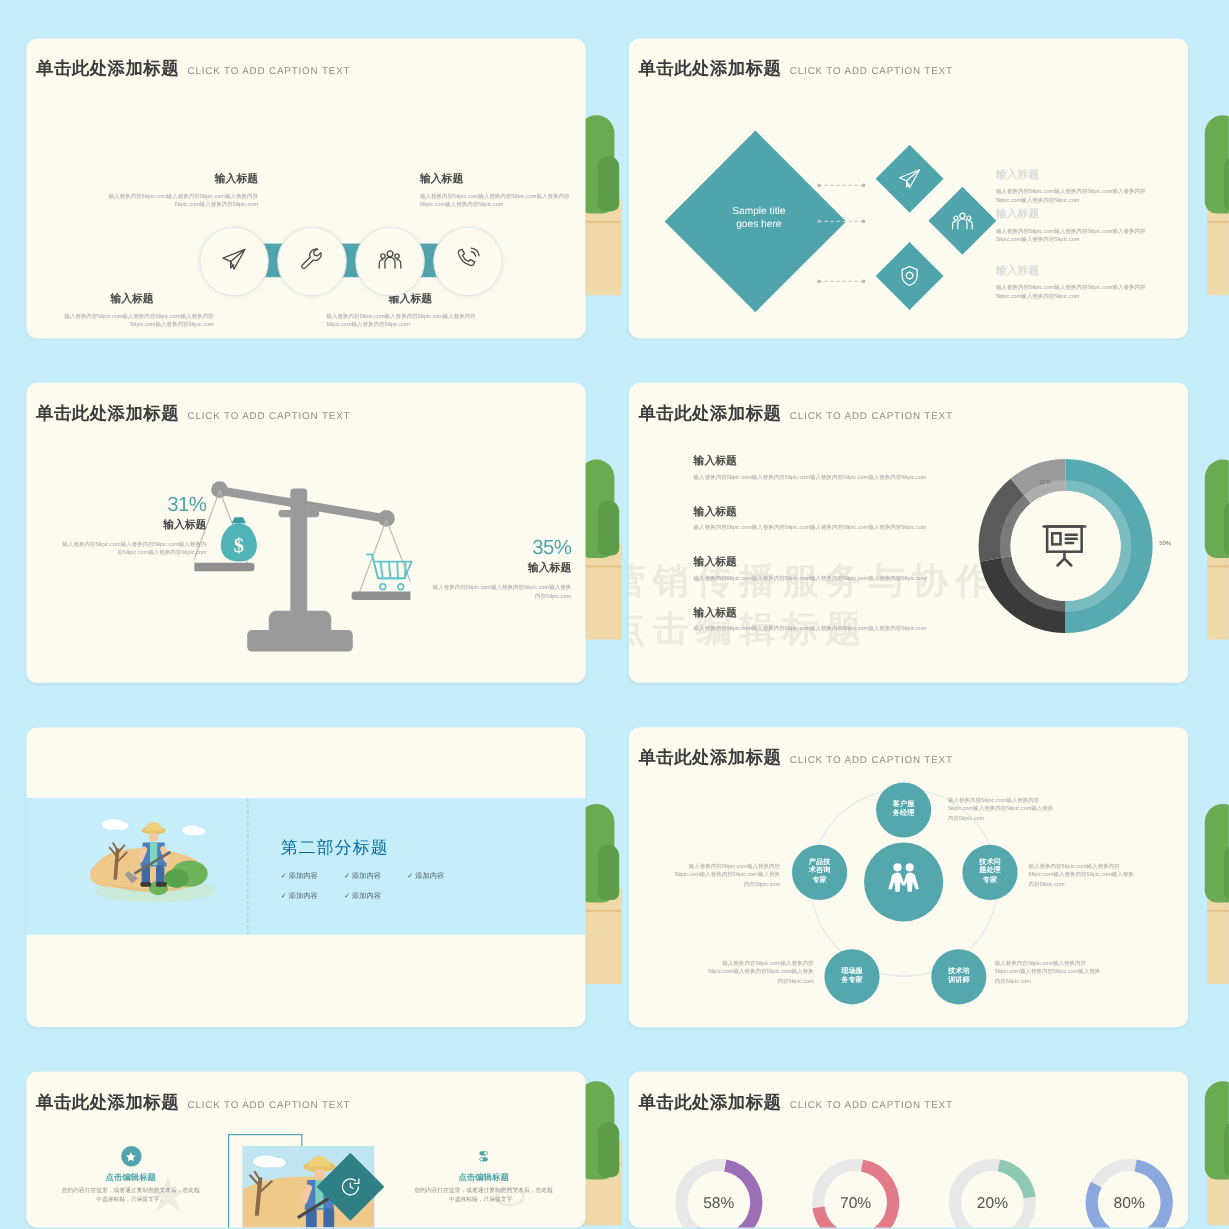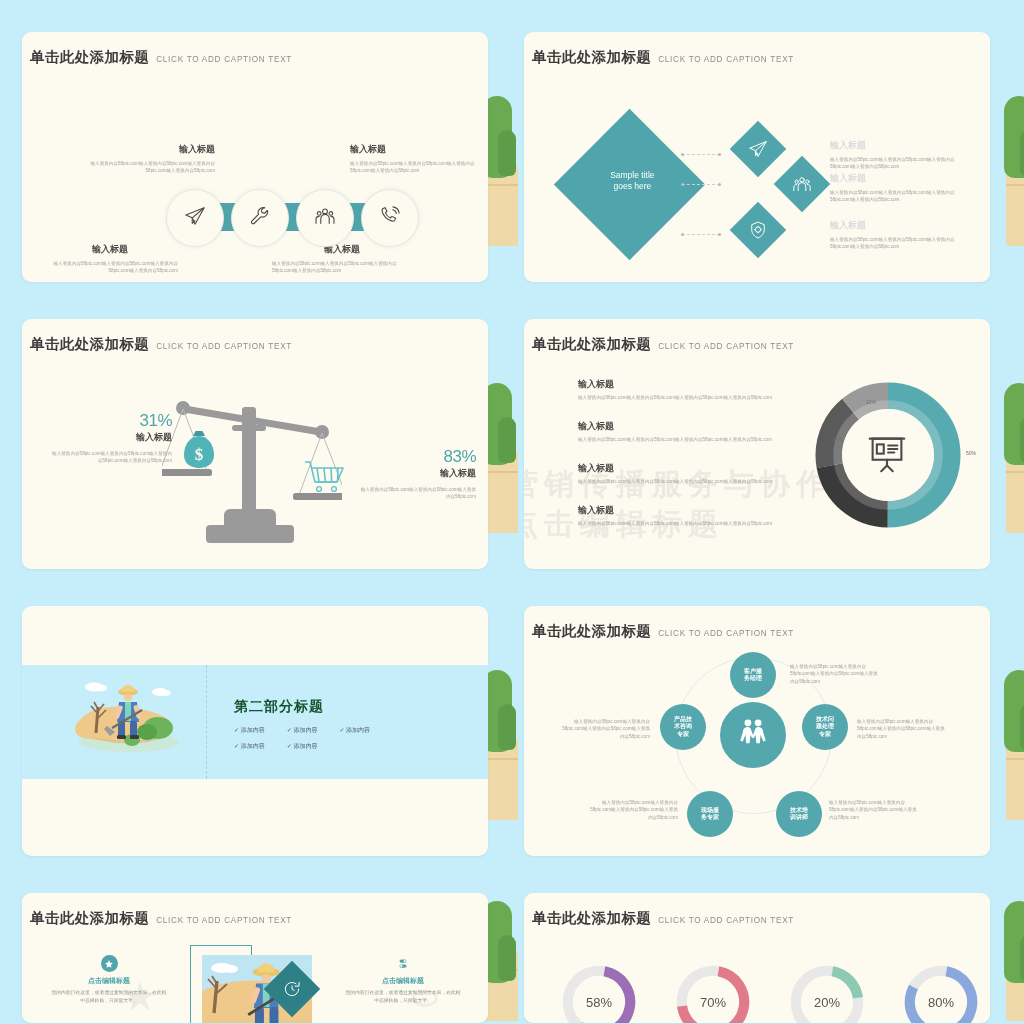--- a/index.html
+++ b/index.html
@@ -69,21 +69,21 @@
   .scale-pct{font-size:17px;color:#4fa5ab;font-weight:300;letter-spacing:-.5px;}
 
   
   .donut-wrap{position:absolute;}
   .donut-lbl{position:absolute;font-size:5px;color:#6d6d6d;}
   .donut-lbl.w{color:#ffffff;}
 
   
   .band{position:absolute;left:0;right:0;background:#fdfbf0;}
   .vdash{position:absolute;border-left:1px dashed #9ed4ea;}
-  .sec-title{font-size:14px;font-weight:bold;color:#14532d;letter-spacing:1px;}
+  .sec-title{font-size:14px;font-weight:normal;color:#0369a1;letter-spacing:1px;}
   .chk{font-size:6px;color:#4e5a60;white-space:nowrap;}
 
   
   .hubring{position:absolute;border:1px solid #e2e9e8;border-radius:50%;}
   .node{position:absolute;border-radius:50%;background:#54a8ad;color:#fff;
         display:flex;align-items:center;justify-content:center;text-align:center;
         font-size:6px;line-height:1.25;font-weight:bold;}
   .hub{position:absolute;border-radius:50%;background:#54a8ad;display:flex;align-items:center;justify-content:center;}
   .hub svg{width:34px;height:34px;}
   .spoke-txt{position:absolute;font-size:4.6px;color:#a0a0a0;line-height:1.6;width:92px;}
@@ -303,21 +303,21 @@
         <circle cx="31" cy="30" r="2.4" fill="none" stroke="#63c4cd" stroke-width="1.4"></circle>
       </svg>
 
       <div style="position:absolute;left:30px;top:92px;width:120px;text-align:right;z-index:3;">
         <div class="scale-pct">31%</div>
         <div class="h-sm" style="margin-top:1px;">输入标题</div>
         <div class="body-xs" style="margin-top:6px;">输入替换内容58pic.com输入替换内容58pic.com输入替换内容58pic.com输入替换内容58pic.com</div>
       </div>
 
       <div style="position:absolute;left:336px;top:128px;width:118px;text-align:right;z-index:3;">
-        <div class="scale-pct">83%</div>
+        <div class="scale-pct">35%</div>
         <div class="h-sm" style="margin-top:1px;">输入标题</div>
         <div class="body-xs" style="margin-top:6px;">输入替换内容58pic.com输入替换内容58pic.com输入替换内容58pic.com</div>
       </div>
     </div>
    </div>
   </div>
 
   <div class="slide-wrap">
    <div class="plant" style="right:-14px;">
      <div class="sand"></div>

